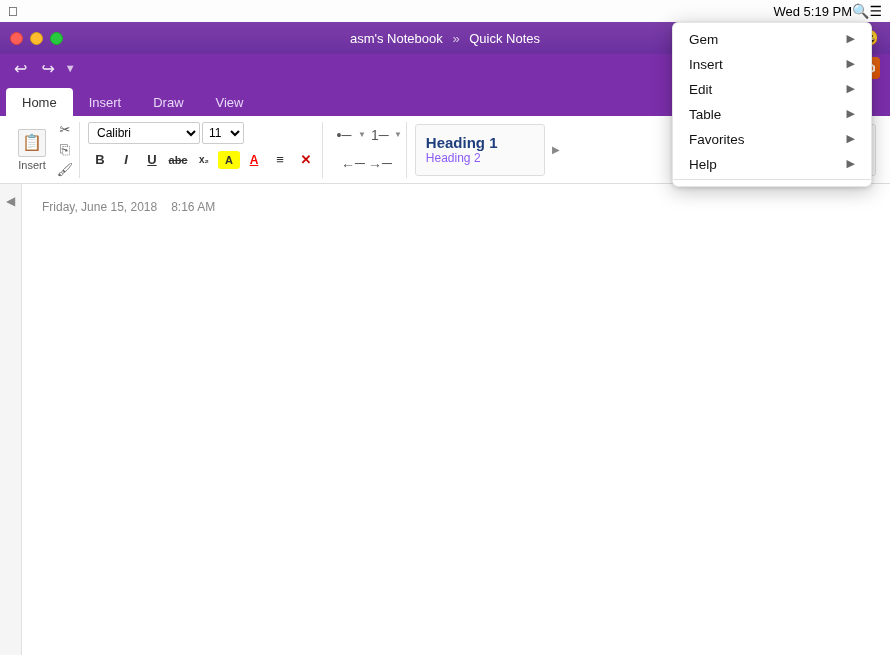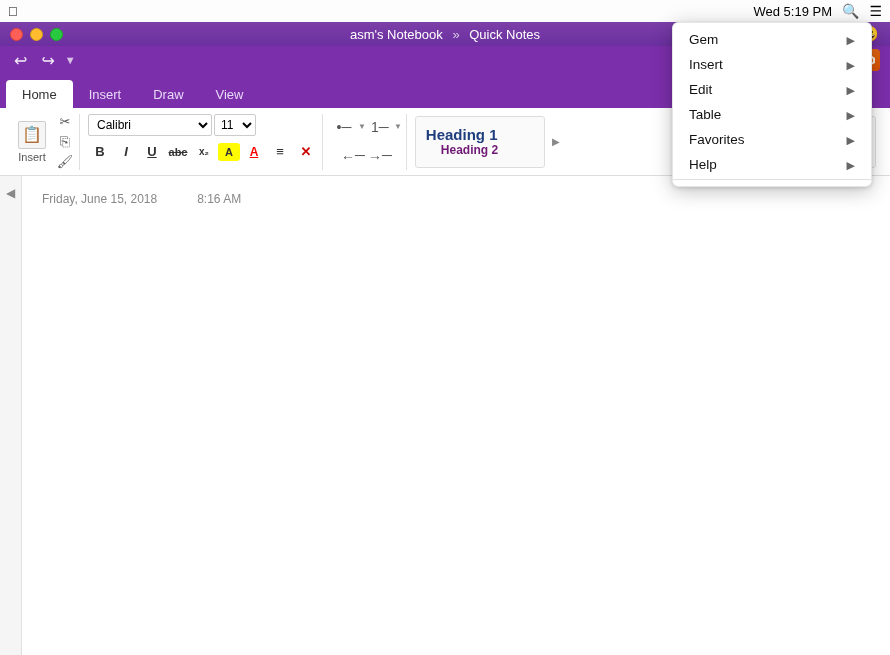--- a/index.html
+++ b/index.html
@@ -7,21 +7,21 @@
       width: 890px;
       height: 655px;
       background: #f0f0f0;
       font-family: -apple-system, 'Helvetica Neue', Arial, sans-serif;
       overflow: hidden;
       position: relative;
     }
 
     
     .titlebar {
-      height: 24px;
+      height: 32px;
       background: linear-gradient(to bottom, #7c3fa8, #6b2fa0);
       display: flex;
       align-items: center;
       padding: 0 10px;
       position: relative;
     }
     .traffic-lights {
       display: flex;
       gap: 7px;
       align-items: center;
@@ -167,21 +167,21 @@
       align-items: center;
       justify-content: center;
     }
 
     .font-select {
       display: flex;
       align-items: center;
       gap: 2px;
     }
     .font-dropdown {
-      width: 124px;
+      width: 112px;
       height: 22px;
       border: 1px solid #ccc;
       border-radius: 2px;
       background: #fff;
       font-size: 12px;
       padding: 0 4px;
       cursor: pointer;
     }
     .size-dropdown {
       width: 42px;
@@ -233,24 +233,23 @@
       padding: 4px 10px;
       cursor: pointer;
       background: #fafafa;
     }
     .styles-heading1 {
       color: #1f3e7d;
       font-size: 15px;
       font-weight: 700;
     }
     .styles-heading2 {
-      color: #701a75;
+      color: #8b5cf6;
       font-size: 12px;
-      font-weight: 700;
-      margin-left: 15px;
+      font-weight: 400;
     }
     .styles-nav-btn {
       width: 16px;
       height: 36px;
       display: flex;
       align-items: center;
       justify-content: center;
       cursor: pointer;
       font-size: 10px;
       color: #888;
@@ -343,21 +342,21 @@
       flex: 1;
       padding: 16px 20px;
       background: #fff;
       position: relative;
     }
     .page-meta {
       color: #888;
       font-size: 12px;
       margin-bottom: 16px;
       display: flex;
-      gap: 40px;
+      gap: 14px;
     }
 
     
     .mac-menubar {
       height: 22px;
       background: rgba(255,255,255,0.85);
       backdrop-filter: blur(10px);
       display: flex;
       align-items: center;
       padding: 0 8px;
@@ -393,21 +392,21 @@
       width: 200px;
       background: #fff;
       border-radius: 6px;
       box-shadow: 0 4px 20px rgba(0,0,0,0.25), 0 1px 4px rgba(0,0,0,0.15);
       z-index: 200;
       padding: 4px 0;
       border: 1px solid rgba(0,0,0,0.1);
     }
     .context-menu-item {
       display: flex;
-      align-items: flex-end;
+      align-items: flex-start;
       justify-content: space-between;
       padding: 5px 16px;
       font-size: 13.5px;
       color: #111;
       cursor: pointer;
     }
     .context-menu-arrow {
       font-size: 11px;
       color: #666;
     }
@@ -415,21 +414,21 @@
       height: 1px;
       background: #e0e0e0;
       margin: 2px 0;
     }
   </style>
 </head>
 <body>
 
 <div class="mac-menubar">
   <span class="mac-menubar-item"></span>
-  <div class="mac-menubar-icons" style="margin-left:auto; display:flex; align-items:center; gap:10px;">
+  <div class="mac-menubar-icons" style="margin-left:auto; display:flex; align-items:center; gap:0;">
     <span class="mac-menubar-time">Wed 5:19 PM</span>
     <span style="font-size:14px; cursor:pointer;">🔍</span>
     <span style="font-size:14px; cursor:pointer;">☰</span>
   </div>
 </div>
 
 <div style="position:absolute; top:22px; left:0; right:0; bottom:0;">
 
   <div class="titlebar">
     <div class="traffic-lights">

